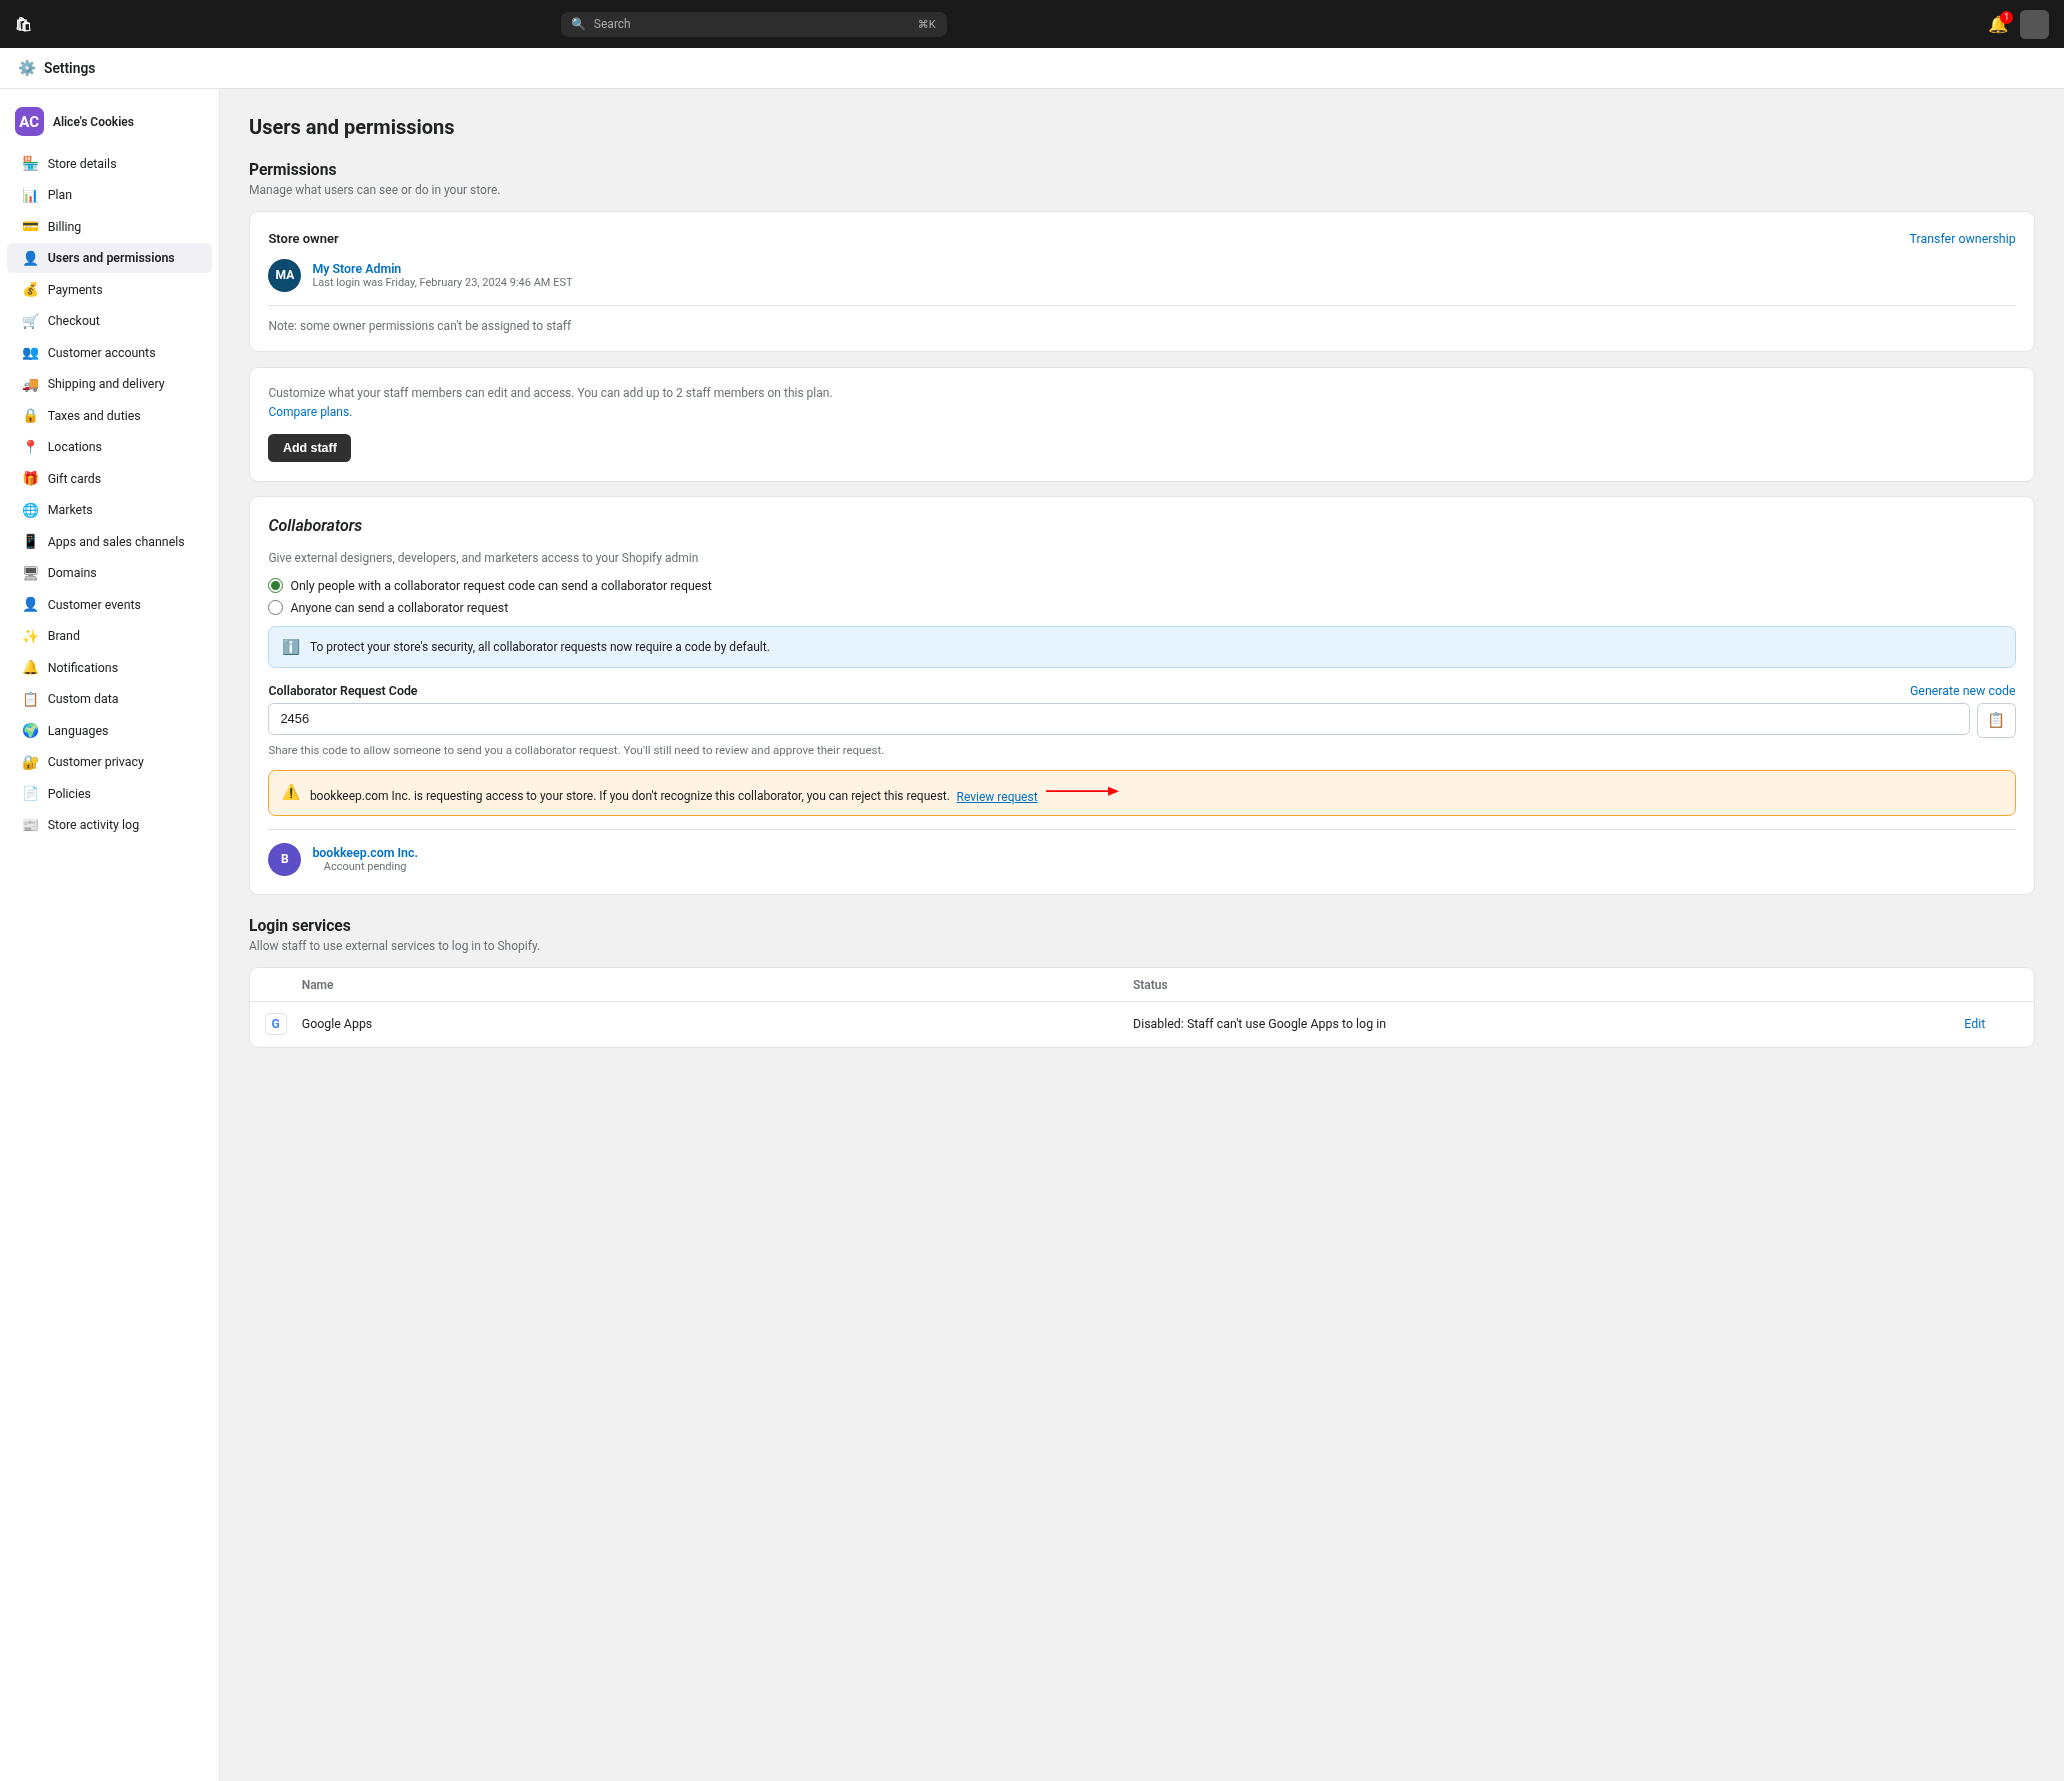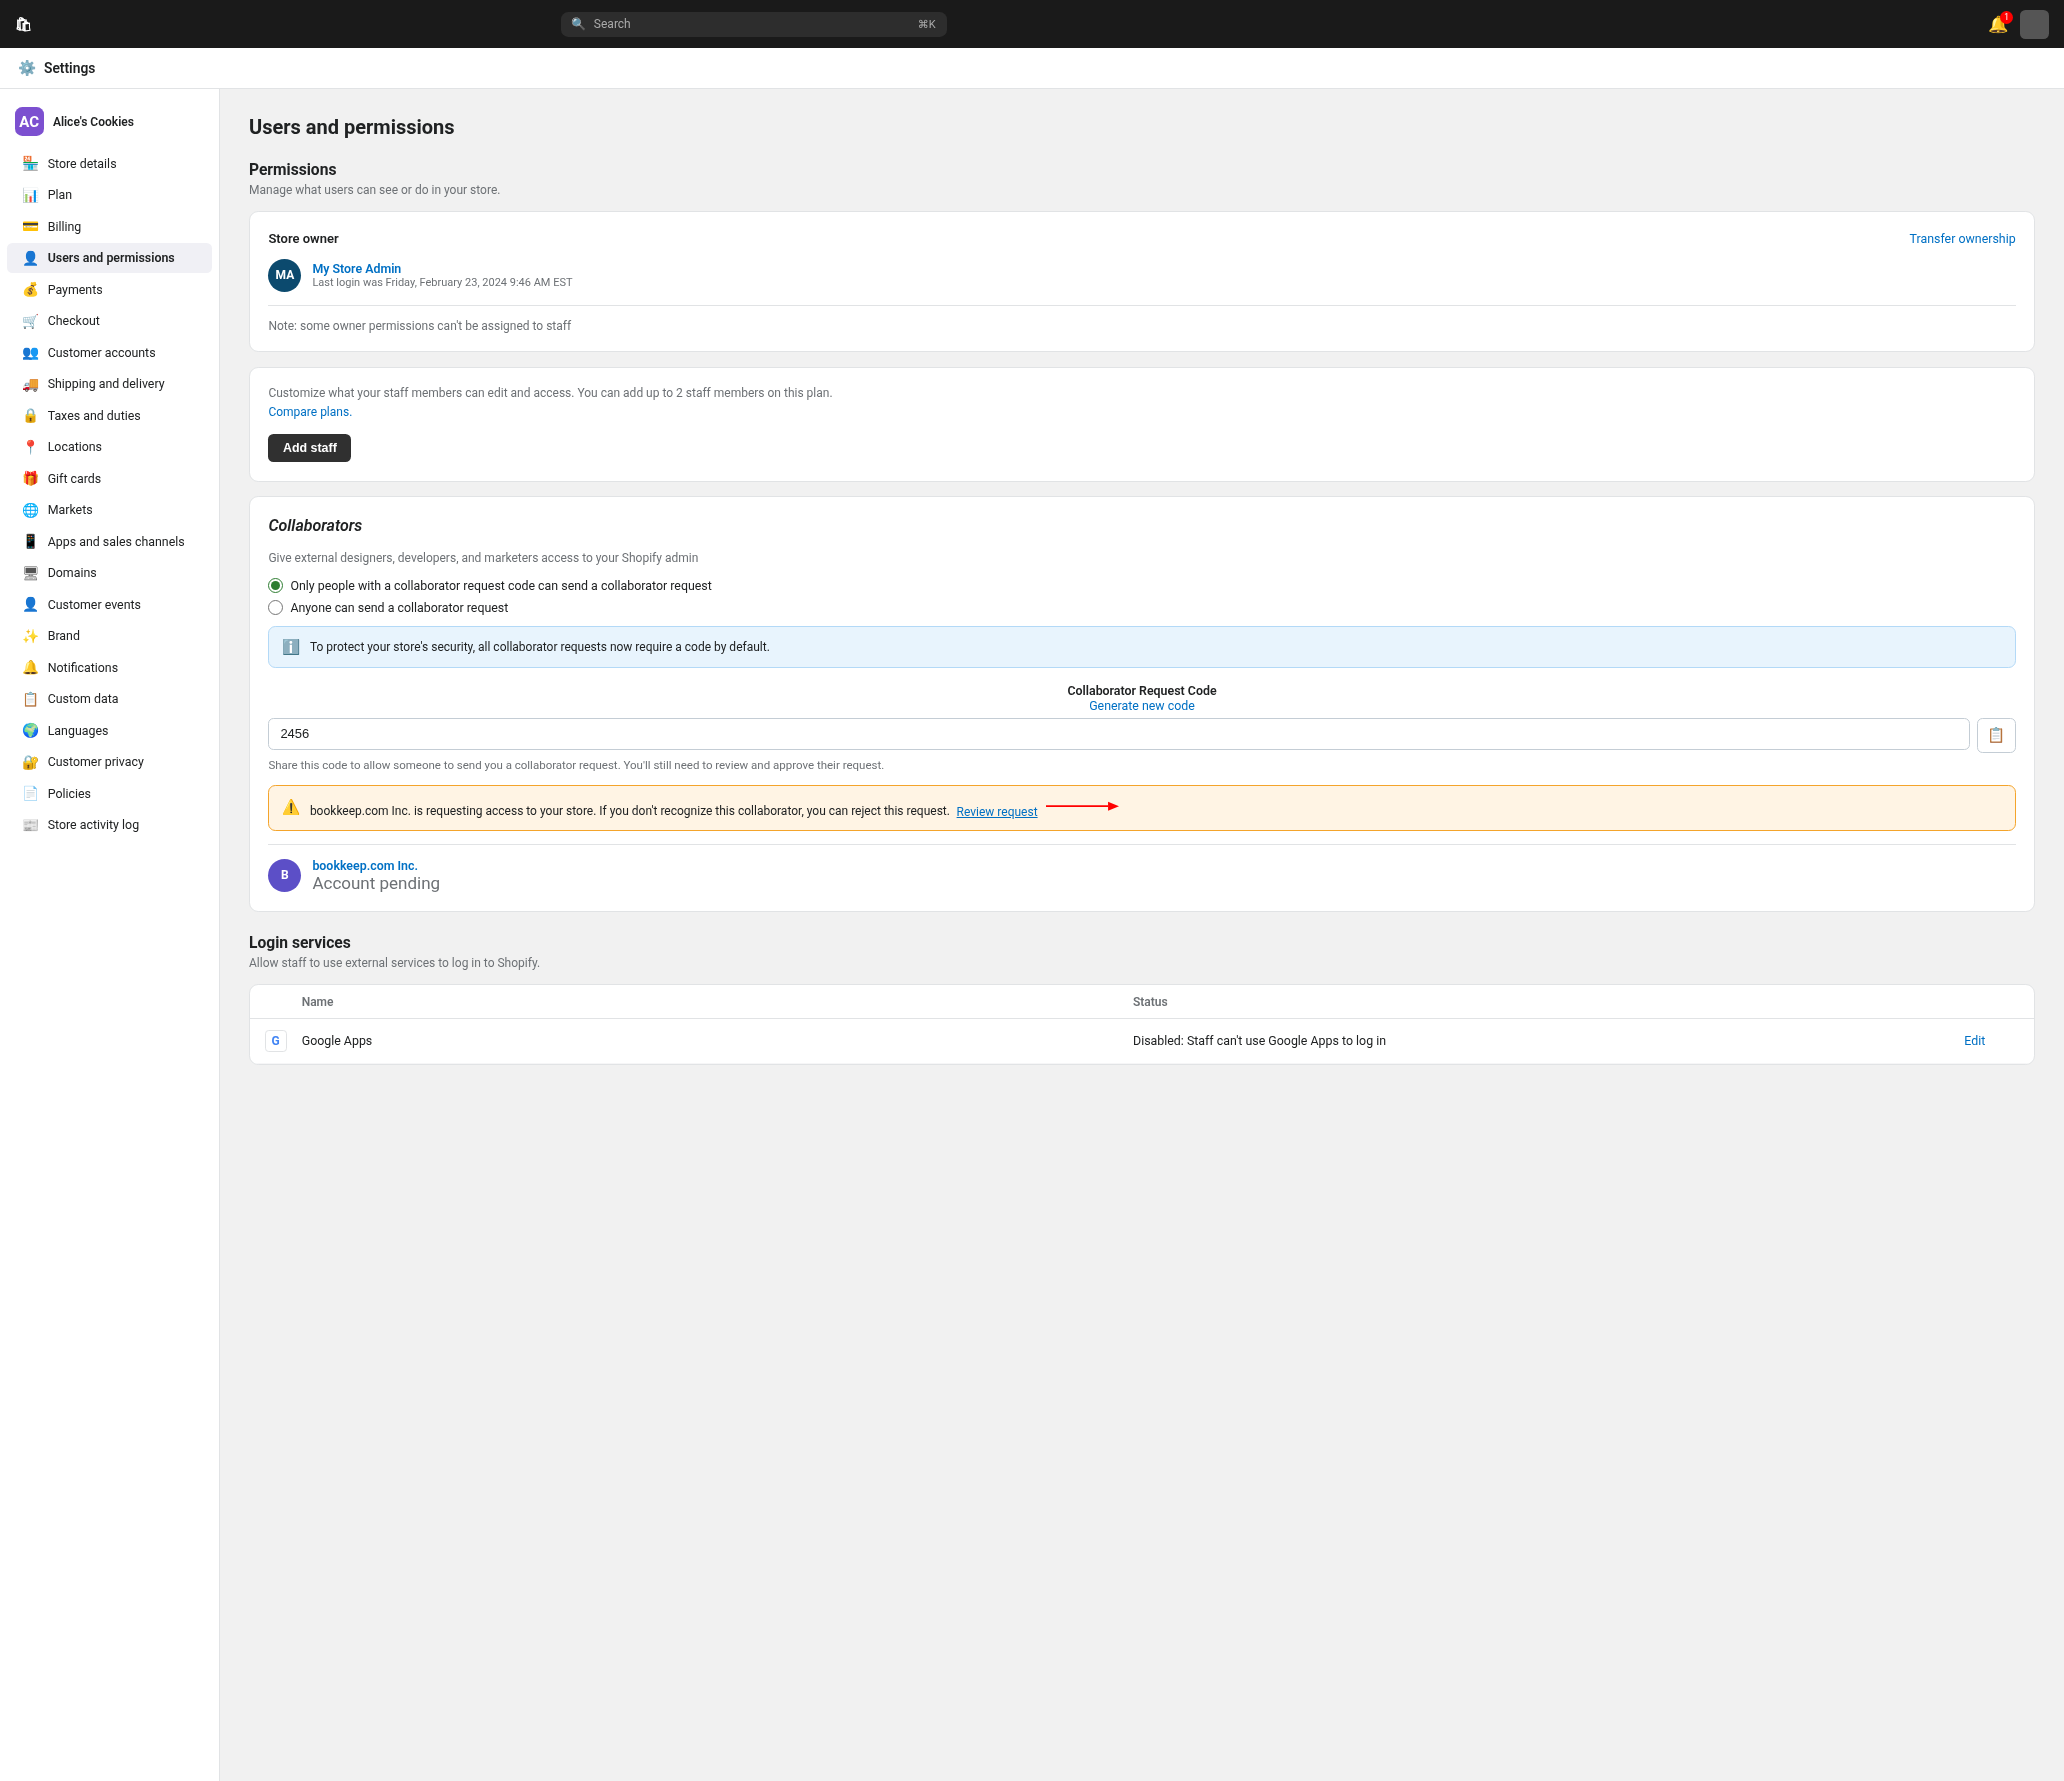--- a/index.html
+++ b/index.html
@@ -175,21 +175,20 @@
       color: #202223;
       margin-bottom: 14.7px;
     }
     .info-icon { color: #0070c4; font-size: 14.7px; flex-shrink: 0; }
 
     .code-label-row {
       display: flex;
       justify-content: space-between;
       align-items: center;
       margin-bottom: 5.5px;
-      flex-direction: column;
     }
     .code-label { font-size: 12.4px; font-weight: 600; }
     .code-input-row { display: flex; gap: 7.3px; align-items: flex-start; margin-bottom: 5.5px; }
     .code-input {
       flex: 1;
       border: 0.9px solid #c4cdd5;
       border-radius: 5.5px;
       padding: 7.3px 11px;
       font-size: 13px;
       color: #202223;
@@ -229,21 +228,21 @@
     }
     .pending-avatar {
       width: 33px; height: 33px;
       border-radius: 50%;
       background: #5c4fc7;
       flex-shrink: 0;
       display: flex; align-items: center; justify-content: center;
       color: white; font-size: 12px; font-weight: 700;
     }
     .pending-name { font-size: 12.4px; font-weight: 600; color: #0070c4; }
-    .pending-status { font-size: 17px; color: #6d7175; }
+    .pending-status { font-size: 11px; color: #6d7175; text-align: center; }
 
     
     .login-section-title { font-size: 15.6px; font-weight: 700; margin-bottom: 3.7px; }
     .login-section-desc { font-size: 12px; color: #6d7175; margin-bottom: 14.7px; }
 
     .login-table {
       background: white;
       border: 0.9px solid #e1e3e5;
       border-radius: 9.2px;
       overflow: hidden;

